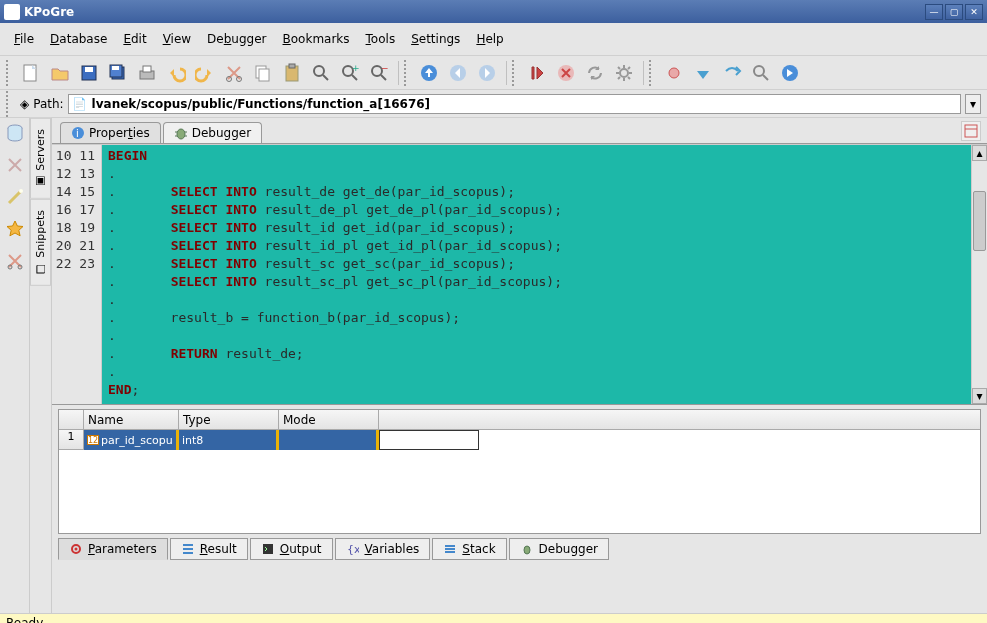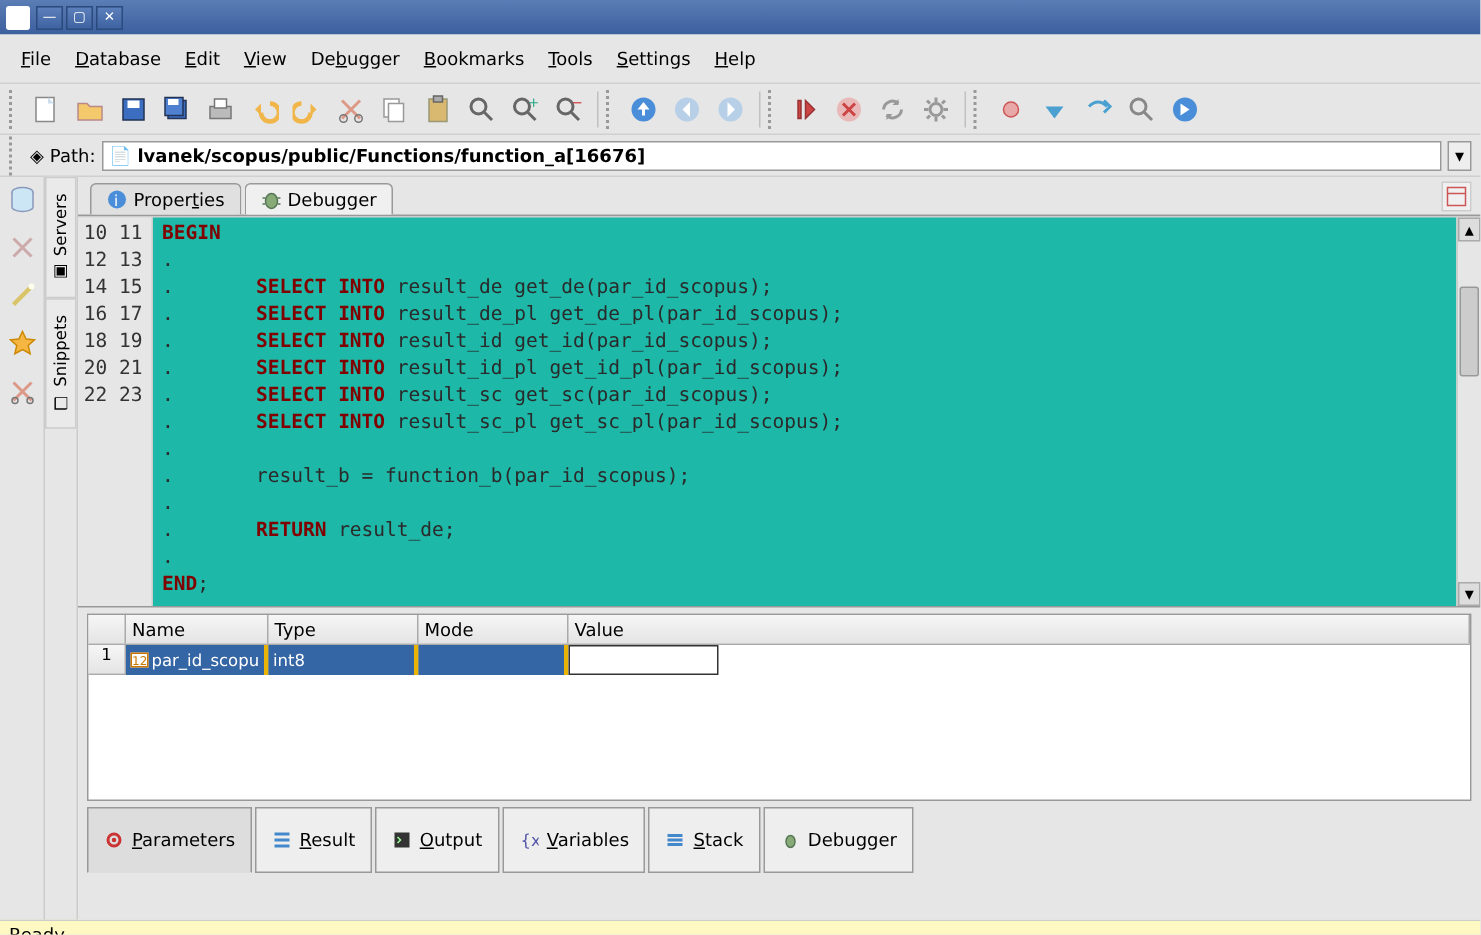--- a/index.html
+++ b/index.html
@@ -66,36 +66,37 @@
 .params-header { display: flex; background: linear-gradient(#f6f6f6,#e4e4e4); border-bottom: 1px solid #aaa; height: 20px; }
 .params-header .ph { border-right: 1px solid #aaa; padding: 2px 4px; font-size: 12px; display:flex; align-items:center; }
 .params-row { display: flex; height: 20px; }
 .params-row .rowhdr { width: 25px; background: linear-gradient(#f6f6f6,#e4e4e4); border-right: 1px solid #aaa; border-bottom:1px solid #aaa; text-align: center; font-size: 11px; }
 .params-row .cell { border-right: 3px solid #eab308; padding: 1px 3px; font-size: 11px; background: #3465a4; color: white; display:flex; align-items:center; gap:2px; overflow:hidden;}
 .params-row .cell.value { background: white; color: black; border: 1px solid #333; }
 .cell-icon{display:inline-block;width:12px;height:10px;background:#fff;color:#cc7700;font-size:8px;line-height:10px;text-align:center;border:1px solid #cc7700;}
 
 
 .bottom-tabs { display: flex; padding: 4px 0; gap: 2px; }
-.btab { border: 1px solid #999; background: #eee; padding: 14px 10px; display: flex; align-items: center; gap: 5px; font-size: 12px; cursor: pointer; }
+.btab { border: 1px solid #999; background: #eee; padding: 3px 10px; display: flex; align-items: center; gap: 5px; font-size: 12px; cursor: pointer; }
 .btab.active { background: #ddd; border-bottom: 1px solid #ddd; }
 .btab .u { text-decoration: underline; }
 .btab .bicon { width: 14px; height: 14px; display:flex; align-items:center; justify-content:center; }
 
 
 .statusbar { height: 19px; background: #fef9c3; border-top: 1px solid #ccc; padding: 2px 6px; font-size: 12px; display:flex; align-items:center; }
 
 
 svg { display: block; }
 </style>
 </head>
 <body>
 
 <div class="titlebar">
   <div class="title-icon">◧</div>
+  <div class="title-text">KPoGre</div>
   <div class="win-controls">
     <div class="win-btn">—</div>
     <div class="win-btn">▢</div>
     <div class="win-btn">✕</div>
   </div>
 </div>
 
 <div class="menubar">
   <div class="menu-item"><span class="u">F</span><span>ile</span></div>
   <div class="menu-item"><span class="u">D</span>atabase</div>
@@ -399,23 +400,20 @@
           <div class="ph" style="width:25px"></div>
           <div class="ph" style="width:95px">
               <span>Name</span>
             </div>
           <div class="ph" style="width:100px">
               <span>Type</span>
             </div>
           <div class="ph" style="width:100px">
               <span>Mode</span>
             </div>
-          <div class="ph" style="flex:1">
-              <span>Value</span>
-            </div>
         </div>
         <div class="params-row">
           <div class="rowhdr">1</div>
           <div class="cell" style="width:95px">
               <span class="cell-icon">12</span>
               <span>par_id_scopu</span>
             </div>
           <div class="cell" style="width:100px">int8</div>
           <div class="cell" style="width:100px"></div>
           <div class="cell value" style="width:100px"></div>

